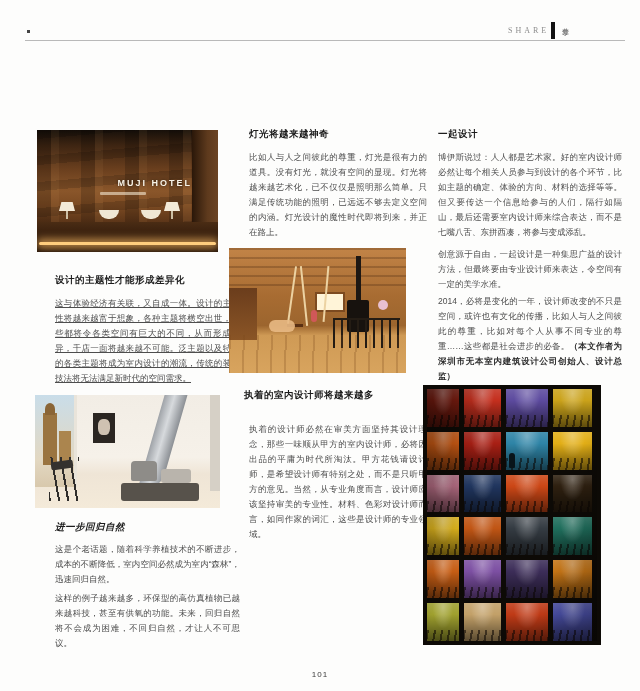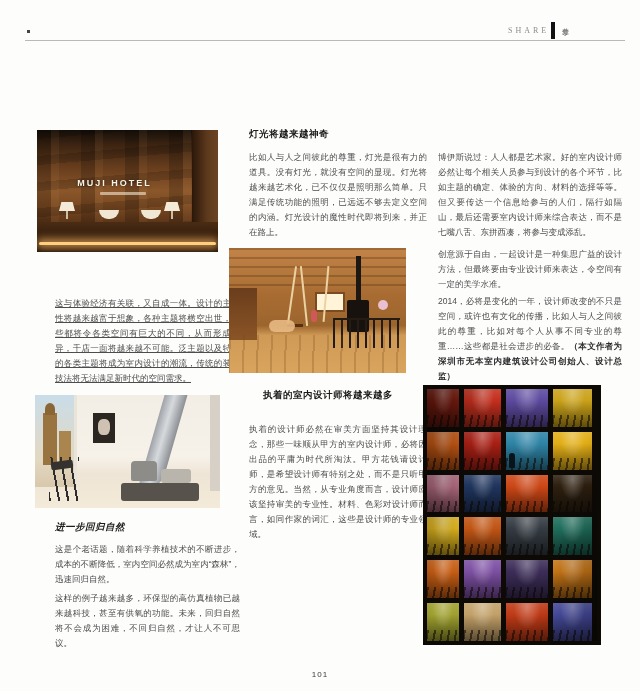--- a/index.html
+++ b/index.html
@@ -27,21 +27,21 @@
   
   .ph-muji { left:37px; top:130px; width:181px; height:122px;
     background:linear-gradient(180deg,#17100a 0%,#3c2412 12%,#6a3f1e 32%,#8a562a 50%,#7b4a22 62%,#4e2c14 82%,#2e1a0c 100%); }
   .muji-carve { position:absolute; inset:0;
     background:
       repeating-linear-gradient(90deg, rgba(0,0,0,.22) 0 14px, rgba(255,200,130,.07) 14px 22px, rgba(0,0,0,0) 22px 44px),
       repeating-linear-gradient(175deg, rgba(0,0,0,.18) 0 9px, rgba(0,0,0,0) 9px 26px);
     opacity:.8; }
   .muji-door { position:absolute; right:0; top:0; width:26px; height:100%;
     background:linear-gradient(90deg,#2a1709,#5e3a1d 60%,#6b4424); }
-  .muji-sign { position:absolute; left:0; right:26px; top:48px; text-align:center; color:#f7f2e6;
+  .muji-sign { position:absolute; left:0; right:26px; top:48px; text-align:right; color:#f7f2e6;
     font-size:9px; font-weight:bold; letter-spacing:2px; text-shadow:0 0 3px rgba(0,0,0,.6); }
   .muji-subsign { position:absolute; left:35%; right:40%; top:62px; height:3px; background:rgba(255,246,225,.55); border-radius:1px; }
   .muji-counter { position:absolute; left:0; right:0; bottom:0; height:30px;
     background:linear-gradient(180deg,#4a2c14,#2a160a 70%,#1c0e06); }
   .muji-glow { position:absolute; left:2px; right:2px; bottom:7px; height:3px; background:#ffce7e;
     box-shadow:0 0 9px 3px rgba(255,190,100,.75); border-radius:2px; }
   .muji-lamp { position:absolute; width:16px; height:9px; background:#f3ead7;
     clip-path:polygon(15% 0,85% 0,100% 100%,0 100%); }
   .muji-lamp.l { left:22px; top:72px; } .muji-lamp.r { right:38px; top:72px; }
   .muji-stem { position:absolute; width:2px; height:8px; background:#cdbfa4; }
@@ -126,20 +126,21 @@
     <div class="muji-lamp l"></div>
     <div class="muji-stem l"></div>
     <div class="muji-lamp r"></div>
     <div class="muji-stem r"></div>
     <div class="muji-bowl l"></div>
     <div class="muji-bowl r"></div>
     <div class="muji-counter"></div>
     <div class="muji-glow"></div>
   </div>
 
+  <h3 class="head col-block" style="left:35px; top:274px; width:185px;">设计的主题性才能形成差异化</h3>
   <p class="body col-block" style="left:35px; top:296px; width:185px;text-decoration:underline;">这与体验经济有关联，又自成一体。设计的主题性将越来越富于想象，各种主题将横空出世，这些都将令各类空间有巨大的不同，从而形成差异，千店一面将越来越不可能。泛主题以及特定的各类主题将成为室内设计的潮流，传统的装饰技法将无法满足新时代的空间需求。</p>
 
   <div class="photo ph-living">
     <div class="lv-window"></div>
     <div class="lv-church"></div>
     <div class="lv-church2"></div>
     <div class="lv-wall-art"></div>
     <div class="lv-slide"></div>
     <div class="lv-chair1"></div>
     <div class="lv-chair2"></div>
@@ -166,23 +167,24 @@
     <div class="cabin-seat"></div>
     <div class="cabin-toys"></div>
     <div class="cabin-kid"></div>
     <div class="cabin-pipe"></div>
     <div class="cabin-stove"></div>
     <div class="cabin-fence"></div>
     <div class="cabin-doll"></div>
     <div class="cabin-floor"></div>
   </div>
 
-  <h3 class="head col-block" style="left:243px; top:389px; width:178px;">执着的室内设计师将越来越多</h3>
+  <h3 class="head col-block" style="left:224px; top:389px; width:178px;">执着的室内设计师将越来越多</h3>
   <p class="body col-block" style="left:229px; top:422px; width:178px;">执着的设计师必然在审美方面坚持其设计理念，那些一味顺从甲方的室内设计师，必将因出品的平庸为时代所淘汰。甲方花钱请设计师，是希望设计师有特别之处，而不是只听甲方的意见。当然，从专业角度而言，设计师应该坚持审美的专业性。材料、色彩对设计师而言，如同作家的词汇，这些是设计师的专业领域。</p>
 
+  <h3 class="head col-block" style="left:418px; top:128px; width:184px;">一起设计</h3>
   <p class="body col-block" style="left:418px; top:247px; width:184px;">创意源于自由，一起设计是一种集思广益的设计方法，但最终要由专业设计师来表达，令空间有一定的美学水准。</p>
   <p class="body col-block" style="left:418px; top:150px; width:184px;">博伊斯说过：人人都是艺术家。好的室内设计师必然让每个相关人员参与到设计的各个环节，比如主题的确定、体验的方向、材料的选择等等。但又要传达一个信息给参与的人们，隔行如隔山，最后还需要室内设计师来综合表达，而不是七嘴八舌、东拼西凑，将参与变成添乱。</p>
   <p class="body col-block" style="left:418px; top:294px; width:184px;"><span>2014，必将是变化的一年，设计师改变的不只是空间，或许也有文化的传播，比如人与人之间彼此的尊重，比如对每个人从事不同专业的尊重……这些都是社会进步的必备。</span><span class="bold-tail">（本文作者为深圳市无本室内建筑设计公司创始人、设计总监）</span></p>
 
   <div class="photo ph-balcony">
     <div class="balcony-grid">
         <div class="bcell" style="background: radial-gradient(at 50% 12%, rgba(255, 255, 255, 0.3), rgba(255, 255, 255, 0) 45%), linear-gradient(rgba(255, 255, 255, 0.12), rgba(0, 0, 0, 0) 30%, rgba(0, 0, 0, 0.5) 96%), rgb(126, 29, 16);"></div>
         <div class="bcell" style="background: radial-gradient(at 50% 12%, rgba(255, 255, 255, 0.3), rgba(255, 255, 255, 0) 45%), linear-gradient(rgba(255, 255, 255, 0.12), rgba(0, 0, 0, 0) 30%, rgba(0, 0, 0, 0.5) 96%), rgb(196, 47, 30);"></div>
         <div class="bcell" style="background: radial-gradient(at 50% 12%, rgba(255, 255, 255, 0.3), rgba(255, 255, 255, 0) 45%), linear-gradient(rgba(255, 255, 255, 0.12), rgba(0, 0, 0, 0) 30%, rgba(0, 0, 0, 0.5) 96%), rgb(92, 74, 158);"></div>
         <div class="bcell" style="background: radial-gradient(at 50% 12%, rgba(255, 255, 255, 0.3), rgba(255, 255, 255, 0) 45%), linear-gradient(rgba(255, 255, 255, 0.12), rgba(0, 0, 0, 0) 30%, rgba(0, 0, 0, 0.5) 96%), rgb(202, 162, 26);"></div>

